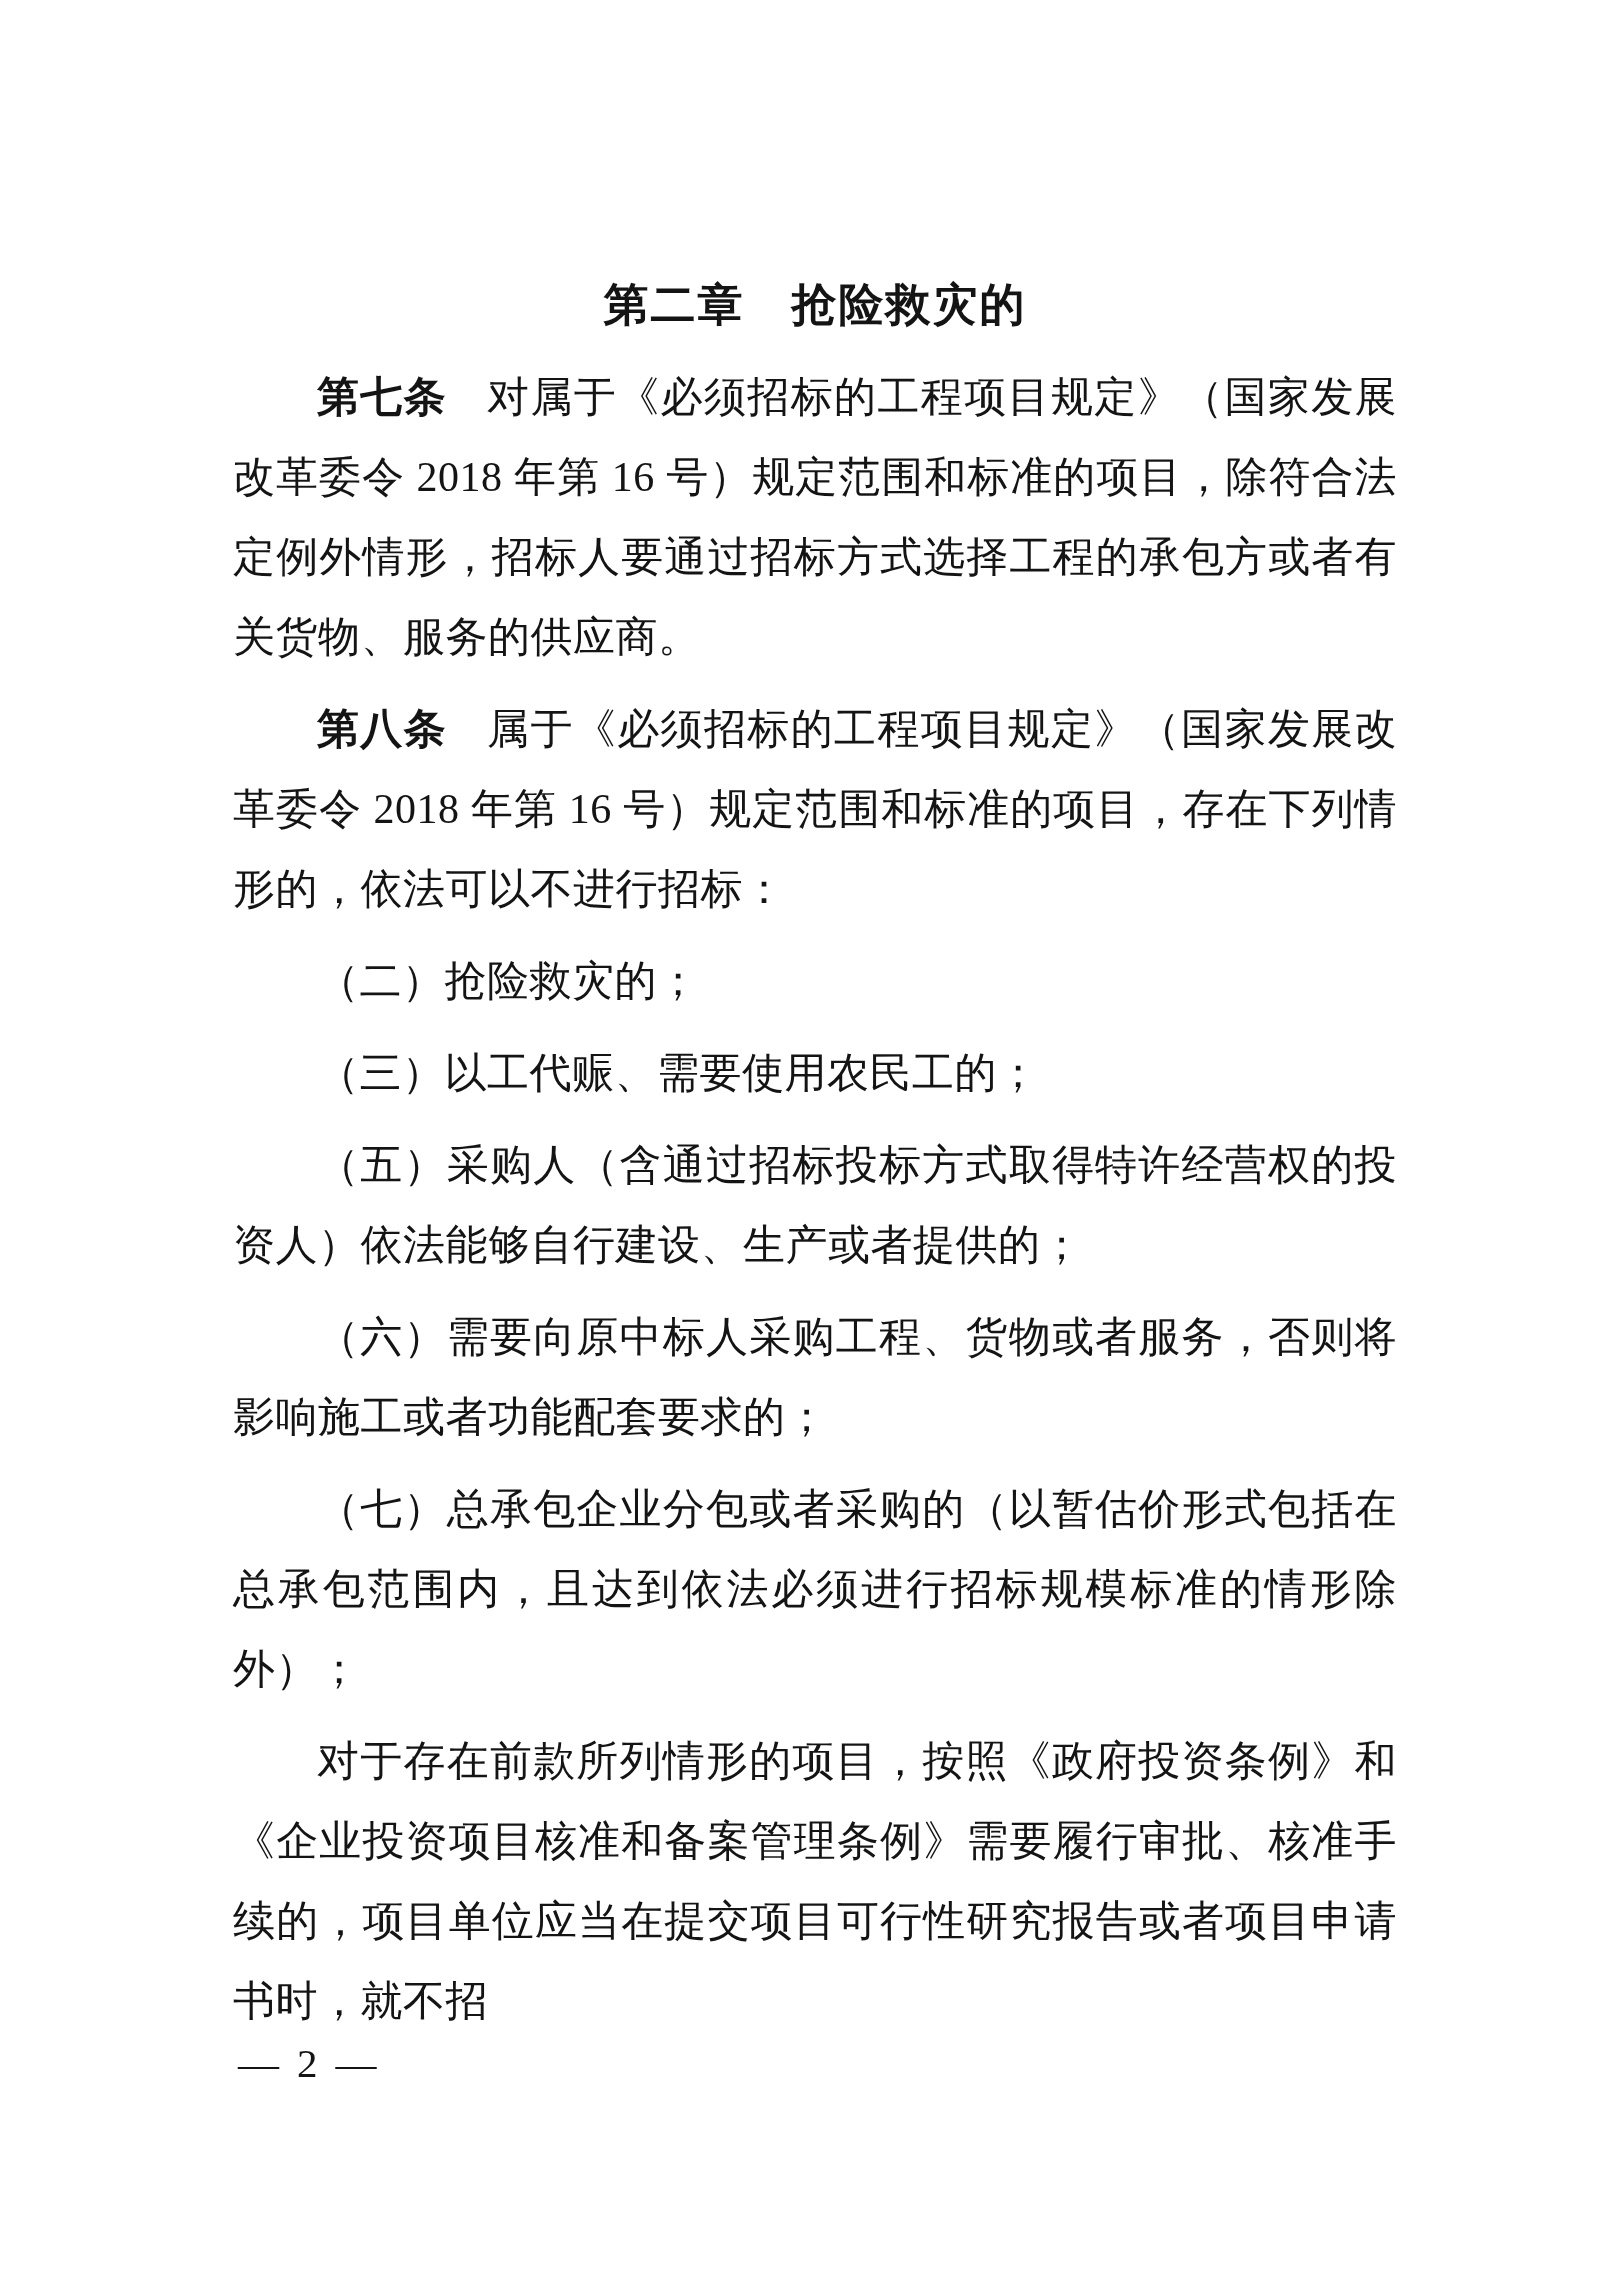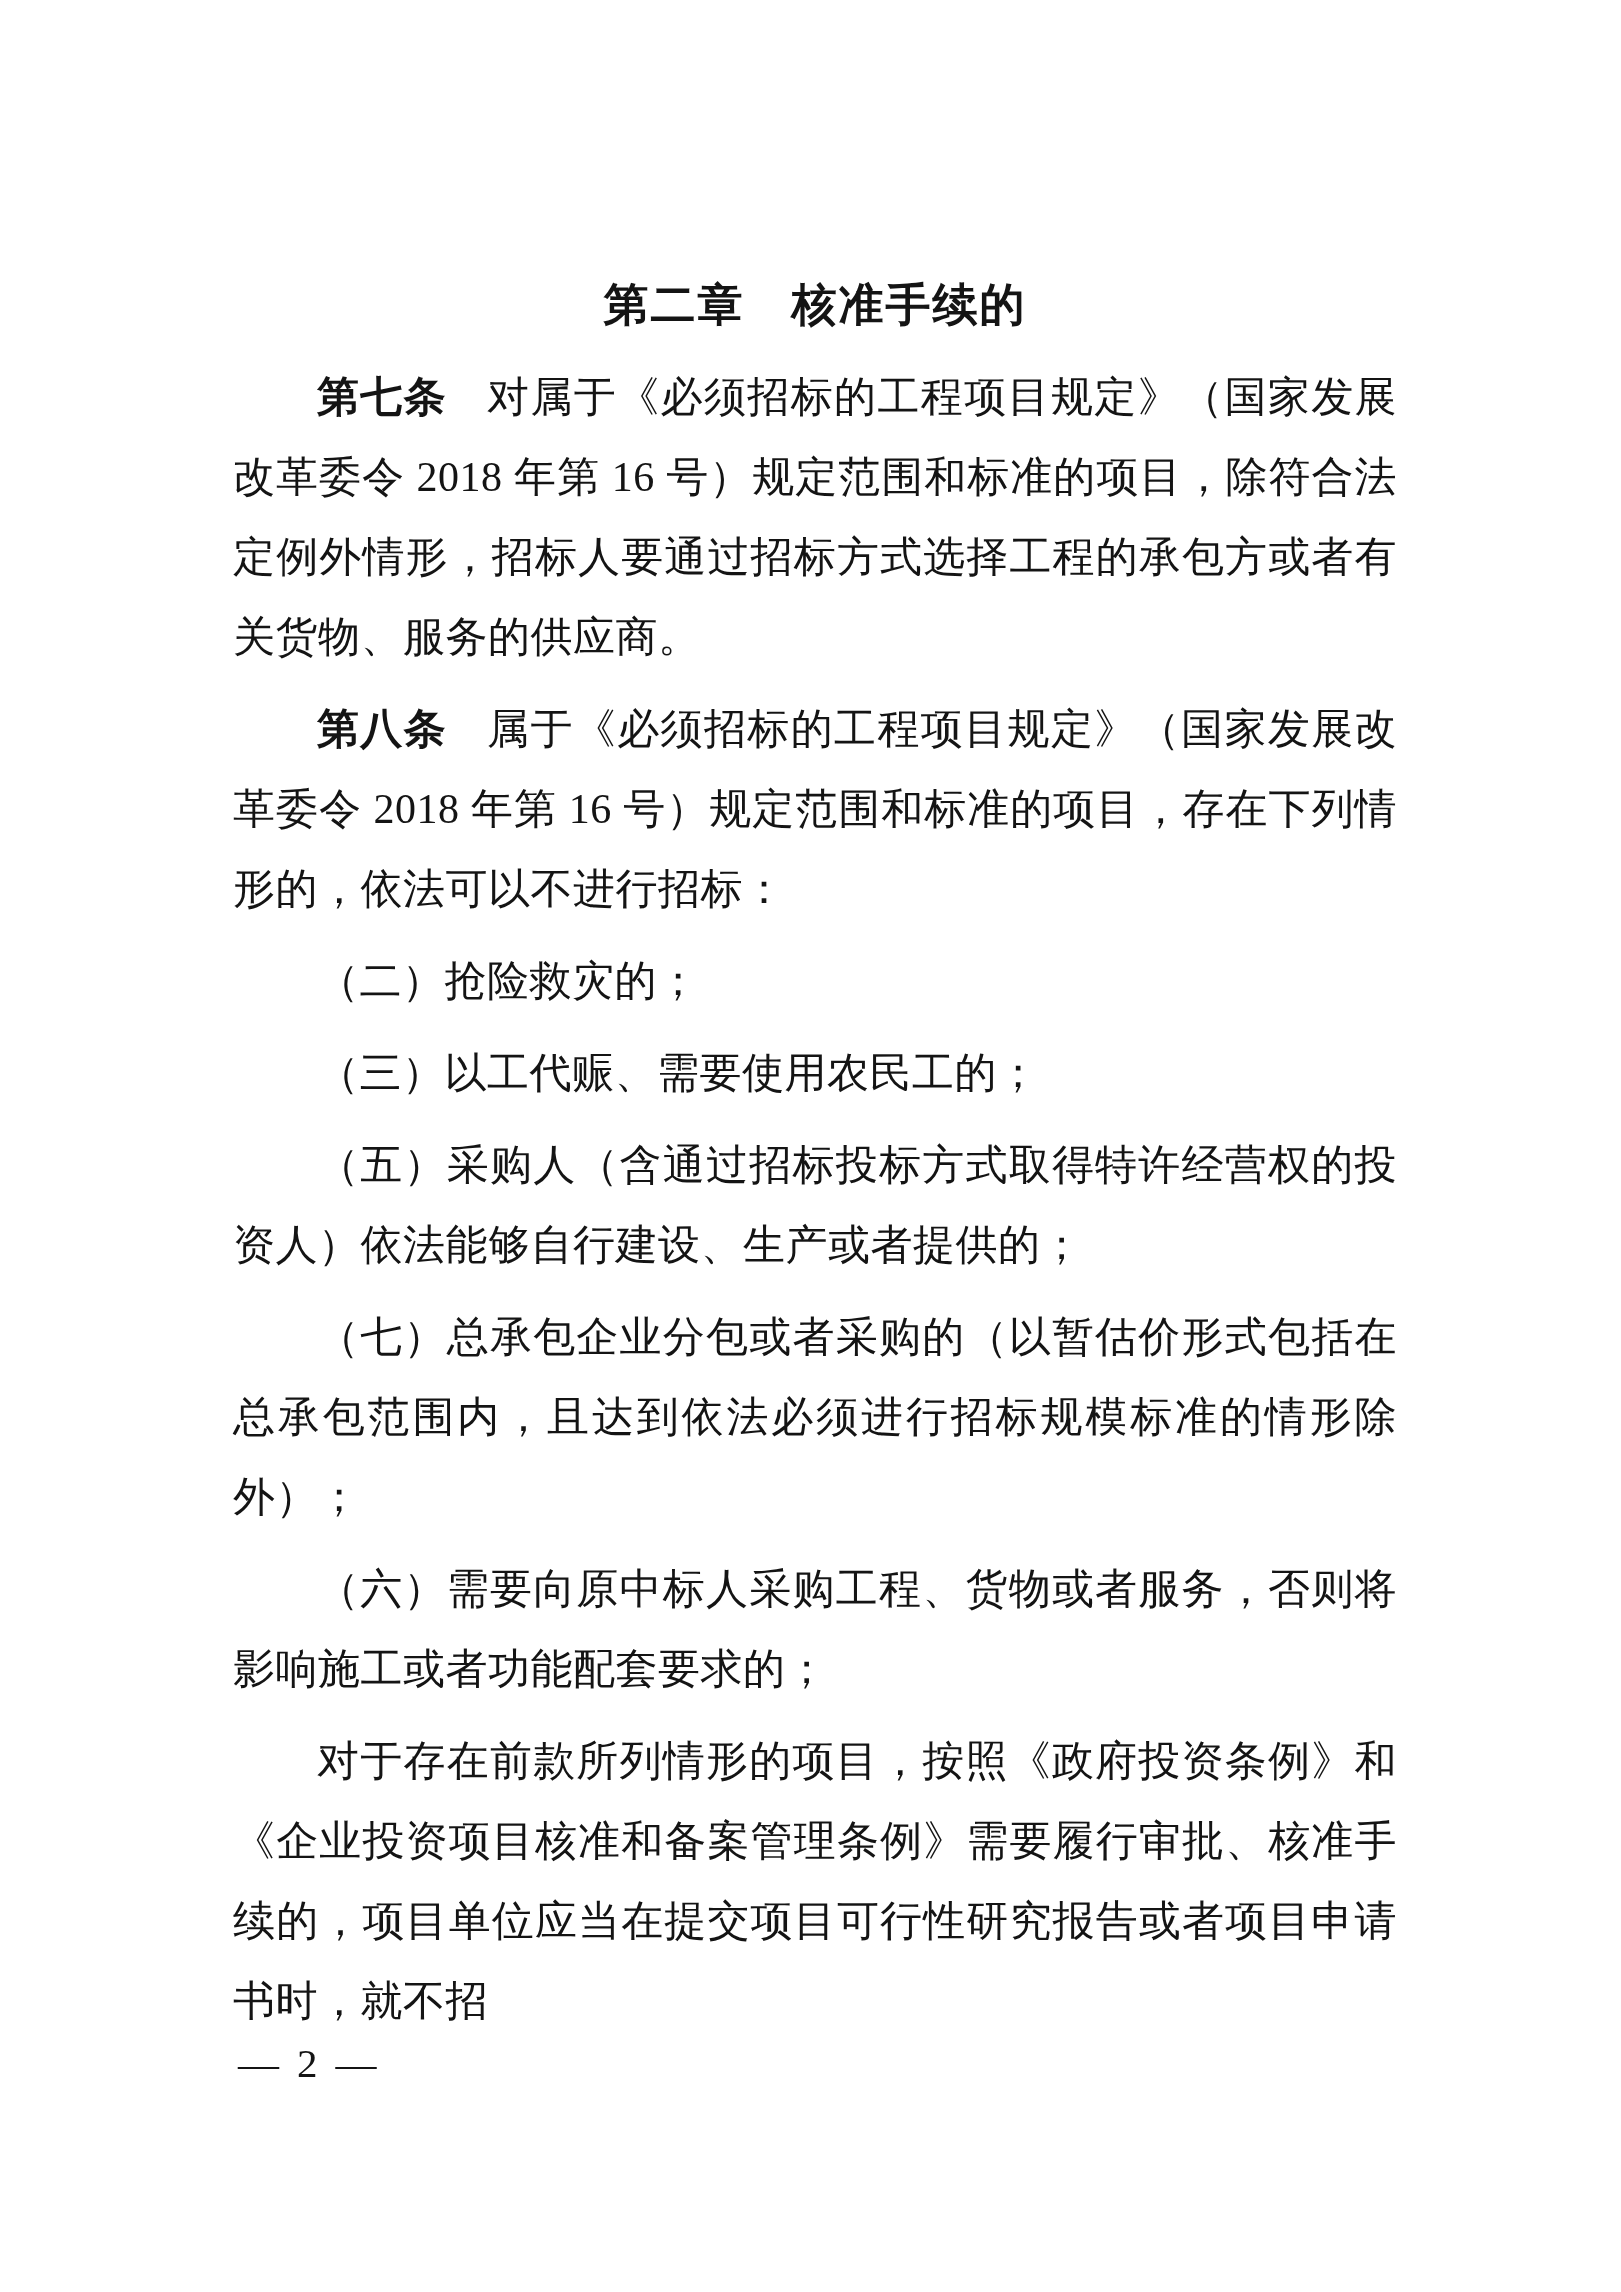--- a/index.html
+++ b/index.html
@@ -52,37 +52,37 @@
     font-size: 41px;
     line-height: 49px;
     letter-spacing: 3.9px;
   }
 </style>
 </head>
 <body>
 
 <div class="page">
   <div class="content">
-    <h1 class="doc-title">第二章　核准手续的</h1>
+    <h1 class="doc-title">第二章　抢险救灾的</h1>
     <div id="paragraphs">
   <p class="para"><b class="article-label">第七条</b><span class="para-text">对属于《必须招标的工程项目规定》（国家发展改革委令 2018 年第 16 号）规定范围和标准的项目，除符合法定例外情形，招标人要通过招标方式选择工程的承包方或者有关货物、服务的供应商。</span></p>
 
   <p class="para"><b class="article-label">第八条</b><span class="para-text">属于《必须招标的工程项目规定》（国家发展改革委令 2018 年第 16 号）规定范围和标准的项目，存在下列情形的，依法可以不进行招标：</span></p>
 
 
   <p class="para"><span class="para-text">（二）抢险救灾的；</span></p>
 
   <p class="para"><span class="para-text">（三）以工代赈、需要使用农民工的；</span></p>
 
 
   <p class="para"><span class="para-text">（五）采购人（含通过招标投标方式取得特许经营权的投资人）依法能够自行建设、生产或者提供的；</span></p>
 
+  <p class="para"><span class="para-text">（六）需要向原中标人采购工程、货物或者服务，否则将影响施工或者功能配套要求的；</span></p>
+
   <p class="para"><span class="para-text">（七）总承包企业分包或者采购的（以暂估价形式包括在总承包范围内，且达到依法必须进行招标规模标准的情形除外）；</span></p>
-
-  <p class="para"><span class="para-text">（六）需要向原中标人采购工程、货物或者服务，否则将影响施工或者功能配套要求的；</span></p>
 
 
   <p class="para"><span class="para-text">对于存在前款所列情形的项目，按照《政府投资条例》和《企业投资项目核准和备案管理条例》需要履行审批、核准手续的，项目单位应当在提交项目可行性研究报告或者项目申请书时，就不招</span></p>
 </div>
   </div>
   <div class="footer">— 2 —</div>
 </div>
 
 
 </body></html>

